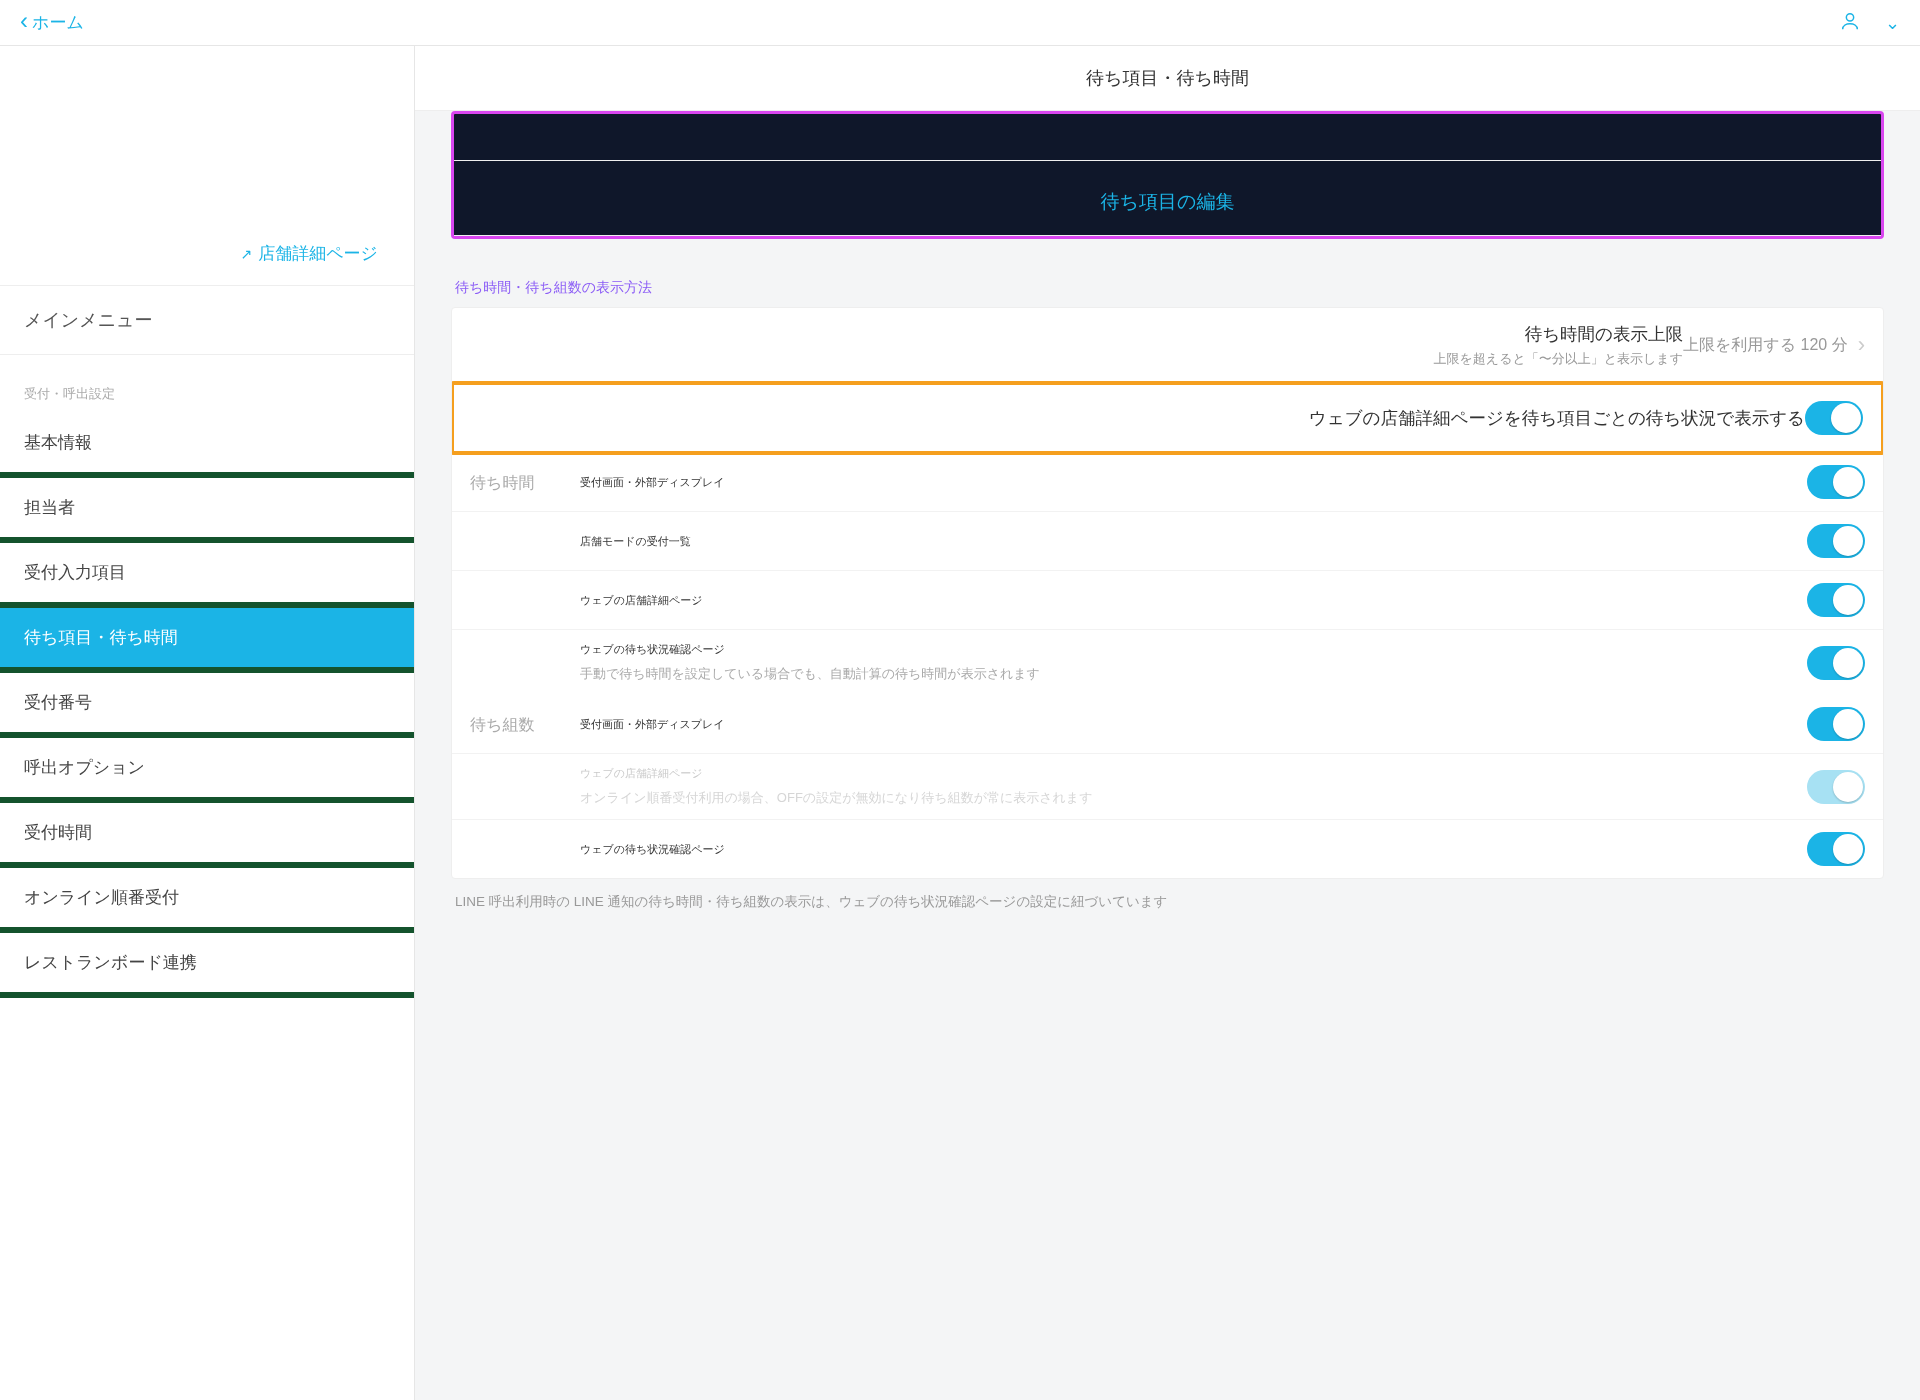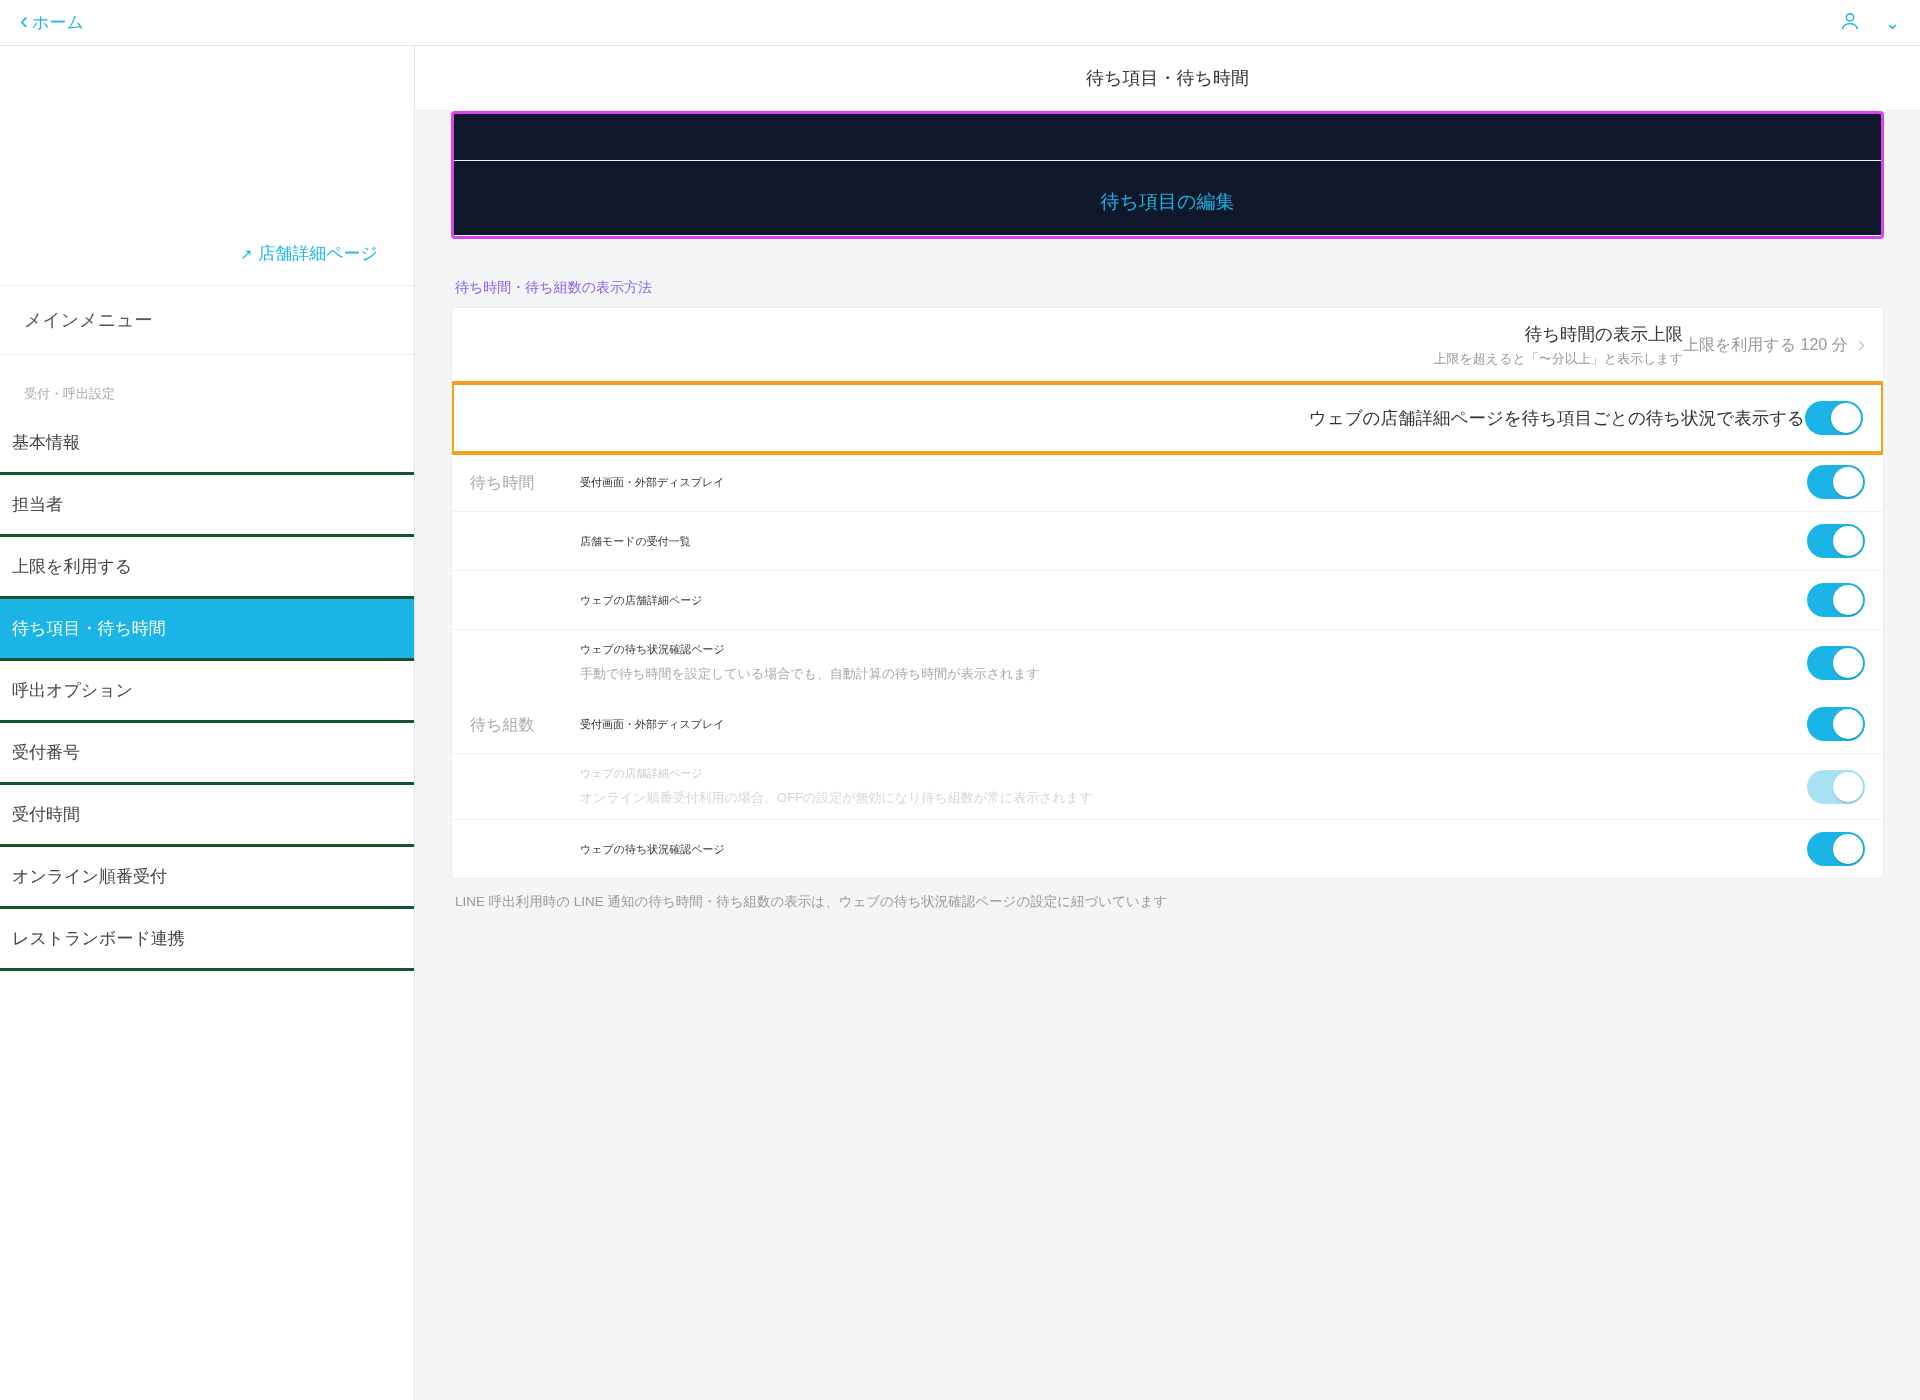--- a/index.html
+++ b/index.html
@@ -59,24 +59,24 @@
     font-size: 18px;
     color: #555;
     border-bottom: 1px solid #eee;
   }
   .sidebar-sublabel {
     padding: 30px 24px 10px;
     font-size: 13px;
     color: #aaa;
   }
   .menu-item {
-    padding: 18px 12px;
+    padding: 18px 24px;
     font-size: 17px;
     color: #444;
-    border-bottom: 3px solid #14532d;
+    border-bottom: 6px solid #14532d;
     cursor: pointer;
   }
   .menu-item.active { background: #1bb4e6; color: #fff; }
 
   
   .main { flex: 1; display: flex; flex-direction: column; overflow: hidden; }
   .main-titlebar {
     background: #fff;
     text-align: center;
     padding: 20px 0;
@@ -208,24 +208,24 @@
         <div class="store-link">
           <span class="ext-icon">↗</span>
           <span>店舗詳細ページ</span>
         </div>
       </div>
       <div class="sidebar-heading-main">メインメニュー</div>
       <div class="sidebar-sublabel">受付・呼出設定</div>
       <div id="menu-container">
           <div class="menu-item">基本情報</div>
           <div class="menu-item">担当者</div>
-          <div class="menu-item">上限を利用する</div>
+          <div class="menu-item">受付入力項目</div>
           <div class="menu-item active">待ち項目・待ち時間</div>
+          <div class="menu-item">受付番号</div>
           <div class="menu-item">呼出オプション</div>
-          <div class="menu-item">受付番号</div>
           <div class="menu-item">受付時間</div>
           <div class="menu-item">オンライン順番受付</div>
           <div class="menu-item">レストランボード連携</div>
         </div>
     </div>
 
     <div class="main">
       <div class="main-titlebar">待ち項目・待ち時間</div>
       <div class="main-scroll">
 

